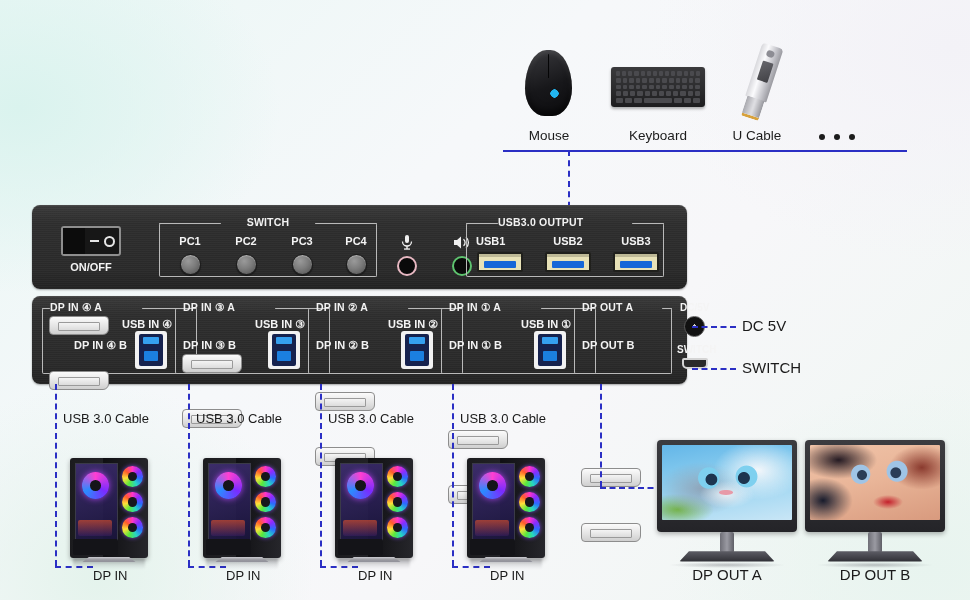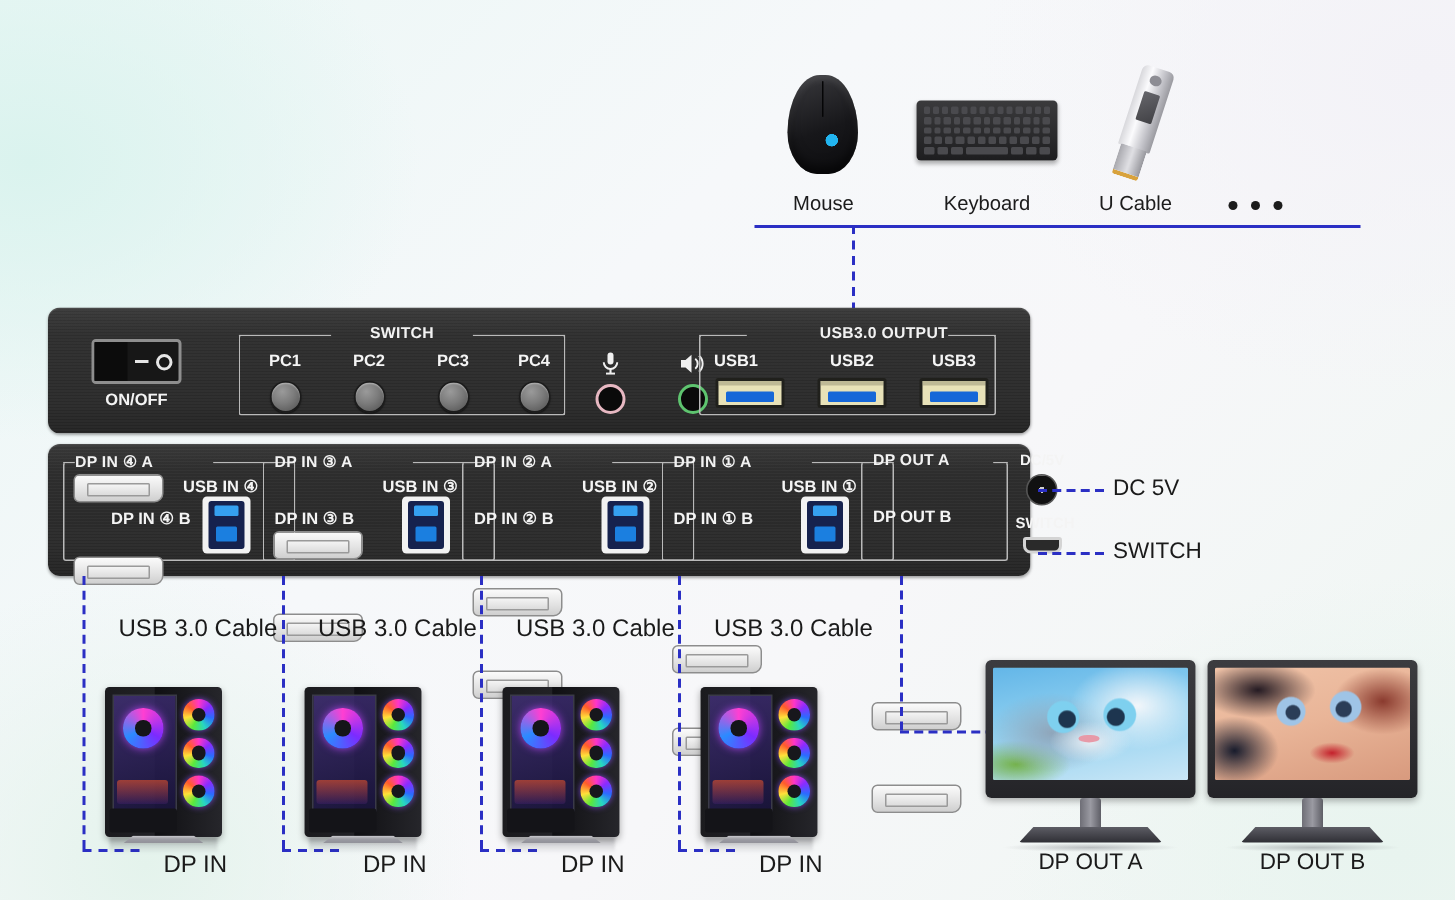--- a/index.html
+++ b/index.html
@@ -144,21 +144,21 @@
   .microusb {
     background: #2a2a2a; border: 2px solid #d4d4d4;
     border-radius: 2px 2px 5px 5px;
   }
 
   
   .callout {
     font-size: 15px; color: #1a1a1a; white-space: nowrap;
   }
   .small-label {
-    font-size: 16px; color: #1a1a1a; white-space: nowrap; margin-left: 16px;
+    font-size: 13px; color: #1a1a1a; white-space: nowrap;
   }
 
   
   .tower { position: absolute; }
   .tower .case {
     position: absolute; inset: 0;
     background: linear-gradient(90deg,#1b1b1e 0%, #222226 42%, #101013 43%, #26262b 100%);
     border-radius: 3px;
     box-shadow: 0 2px 5px rgba(0,0,0,.3);
   }
@@ -460,21 +460,21 @@
     <svg class="abs" style="left:421px; top:30px;" width="18" height="15" viewBox="0 0 18 15">
       <path d="M1 5h3l4-3.5v12L4 10H1z" fill="#f0f0f0"></path>
       <path d="M10.5 4.2a4.2 4.2 0 0 1 0 6.6" stroke="#f0f0f0" stroke-width="1.3" fill="none"></path>
       <path d="M13 2.2a7 7 0 0 1 0 10.6" stroke="#f0f0f0" stroke-width="1.3" fill="none"></path>
     </svg>
     <div class="abs jack spk" style="left:420px; top:51px; width:20px; height:20px;"></div>
 
     <div class="group-box" style="left:434px; top:18px; width:198px; height:54px; left:434px;"></div>
     <div class="group-box" style="left:434px; top:18px; width:32px; height:0; border:none; border-top:1px solid #b9b9b9;"></div>
     <div class="group-box" style="left:600px; top:18px; width:32px; height:0; border:none; border-top:1px solid #b9b9b9;"></div>
-    <div class="abs grp-label" style="left:466px; top:11px; width:134px; text-align:right;">USB3.0 OUTPUT</div>
+    <div class="abs grp-label" style="left:466px; top:11px; width:134px; text-align:left;">USB3.0 OUTPUT</div>
 
     <div class="abs white-txt" style="left:444px; top:30px; width:48px; text-align:left;">USB1</div>
     <div class="abs usba" style="left:445px; top:47px; width:46px; height:20px;">
         <span class="tongue"></span>
       </div>
 
     <div class="abs white-txt" style="left:512px; top:30px; width:48px; text-align:center;">USB2</div>
     <div class="abs usba" style="left:513px; top:47px; width:46px; height:20px;">
         <span class="tongue"></span>
       </div>

